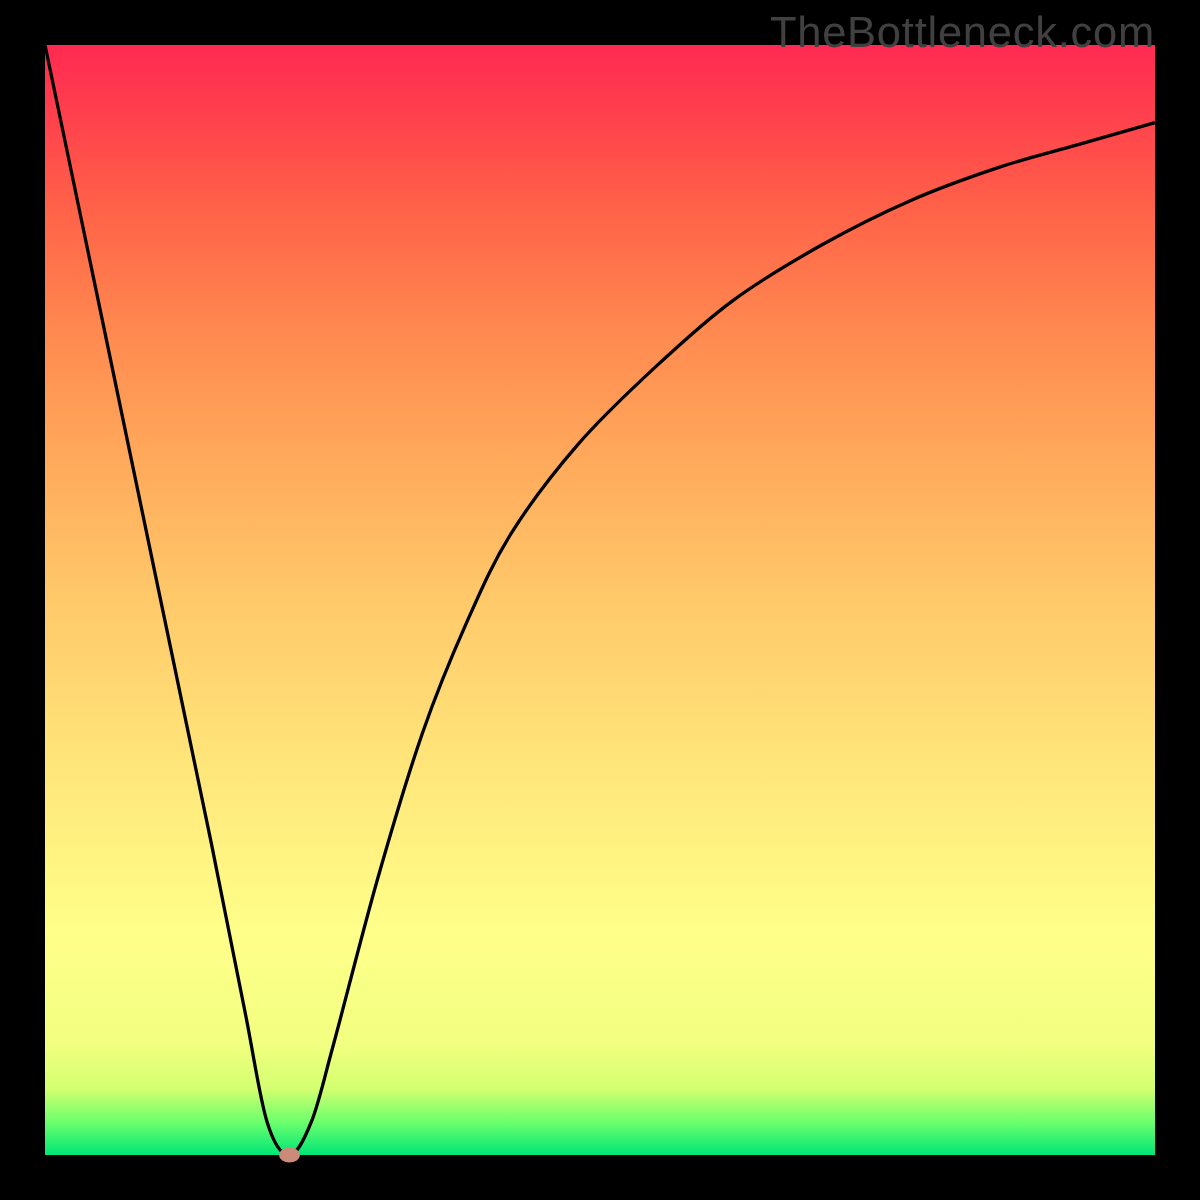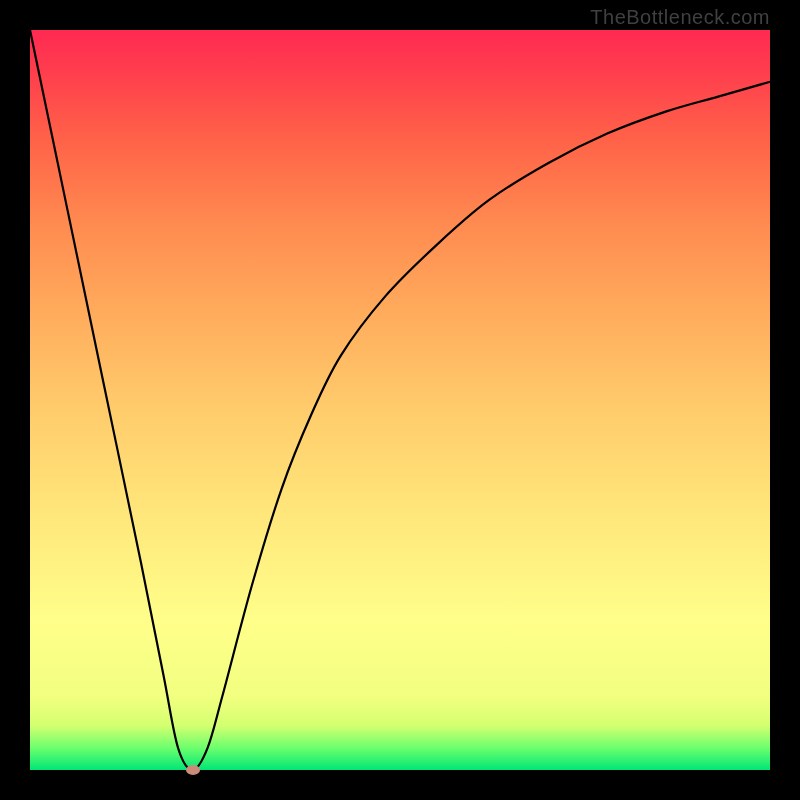--- a/index.html
+++ b/index.html
@@ -45,21 +45,21 @@
     width: 14px;
     height: 10px;
     border-radius: 50%;
     transform: translate(-50%, -50%);
   }
   .watermark {
     position: absolute;
     top: 6px;
     right: 30px;
     color: #404040;
-    font-size: 20px;
+    font-size: 29px;
     letter-spacing: 0.5px;
   }
 </style>
 </head>
 <body>
 
 <div class="plot-area">
   <svg class="curve-layer" viewBox="0 0 740 740" preserveAspectRatio="none">
     <path id="curve-path" fill="none" stroke="#000" stroke-width="2.2" d="M 0 0 C 6.17 29.60, 24.67 118.40, 37.00 177.60 C 49.33 236.80, 61.67 296.00, 74.00 355.20 C 86.33 414.40, 101.13 484.70, 111.00 532.80 C 120.87 580.90, 127.03 612.97, 133.20 643.80 C 139.37 674.63, 143.07 701.77, 148.00 717.80 C 152.93 733.83, 157.87 740.00, 162.80 740.00 C 167.73 740.00, 172.67 730.13, 177.60 717.80 C 182.53 705.47, 185.00 693.13, 192.40 666.00 C 199.80 638.87, 212.13 589.53, 222.00 555.00 C 231.87 520.47, 241.73 487.17, 251.60 458.80 C 261.47 430.43, 271.33 407.00, 281.20 384.80 C 291.07 362.60, 298.47 345.33, 310.80 325.60 C 323.13 305.87, 339.17 284.90, 355.20 266.40 C 371.23 247.90, 389.73 230.63, 407.00 214.60 C 424.27 198.57, 440.30 183.77, 458.80 170.20 C 477.30 156.63, 498.27 144.30, 518.00 133.20 C 537.73 122.10, 557.47 112.23, 577.20 103.60 C 596.93 94.97, 617.90 87.57, 636.40 81.40 C 654.90 75.23, 670.93 71.53, 688.20 66.60 C 705.47 61.67, 731.37 54.27, 740.00 51.80"></path>
   </svg>

